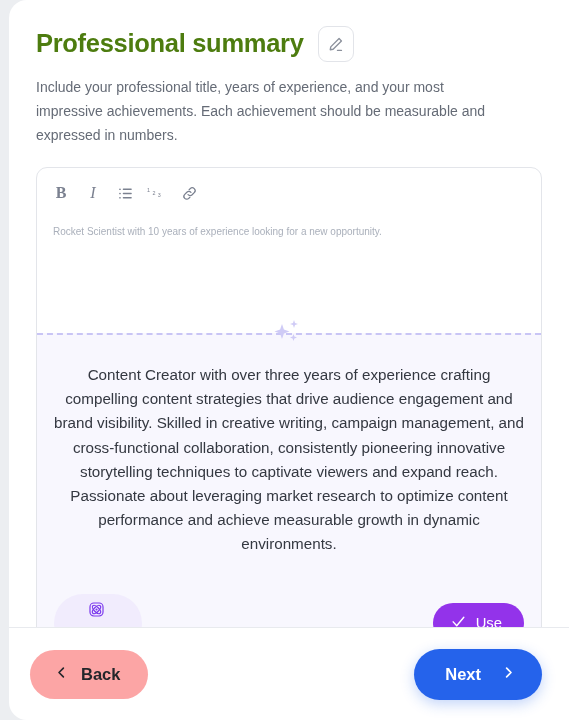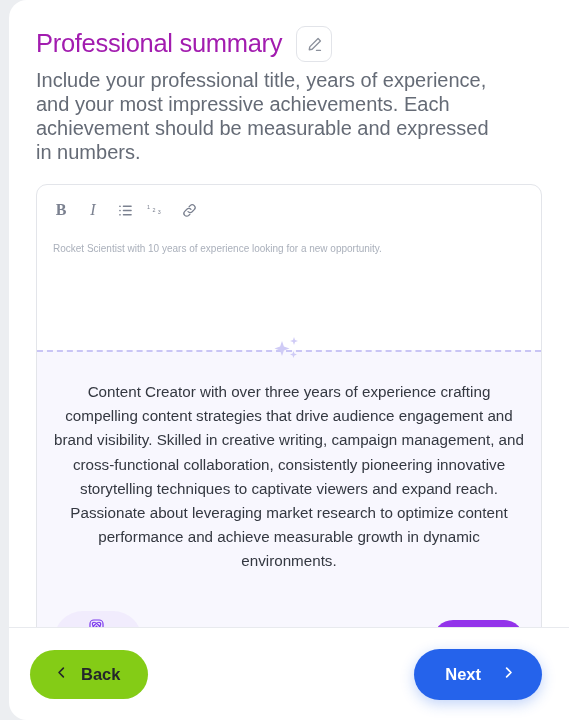--- a/index.html
+++ b/index.html
@@ -30,41 +30,41 @@
   }
 
   
   .title-row {
     display: flex;
     align-items: center;
     gap: 14px;
   }
   .page-title {
     font-size: 25.5px;
-    font-weight: 400;
-    color: #a21caf;
+    font-weight: 700;
+    color: #4d7c0f;
     letter-spacing: -0.3px;
     line-height: 1.15;
   }
   .edit-btn {
     width: 36px; height: 36px;
     border: 1px solid #e2e4e9;
     border-radius: 9px;
     background: #fff;
     display: flex;
     align-items: center;
     justify-content: center;
     cursor: pointer;
     flex: 0 0 auto;
   }
   .edit-btn svg { display: block; }
 
   .description {
-    margin-top: 6px;
-    font-size: 20px;
+    margin-top: 13px;
+    font-size: 14px;
     line-height: 24px;
     color: #656b76;
     max-width: 460px;
   }
 
   
   .editor {
     margin-top: 20px;
     border: 1px solid #e3e5ea;
     border-radius: 11px;
@@ -198,21 +198,21 @@
     height: 92px;
     display: flex;
     align-items: center;
     justify-content: space-between;
     padding: 0 27px 0 21px;
   }
   .btn-back {
     display: inline-flex;
     align-items: flex-end;
     gap: 12px;
-    background: #84cc16;
+    background: #fca5a5;
     border: none;
     border-radius: 999px;
     padding: 15px 28px 15px 24px;
     cursor: pointer;
     font-size: 16.5px;
     font-weight: 700;
     color: #24262b;
   }
   .btn-next {
     display: inline-flex;

